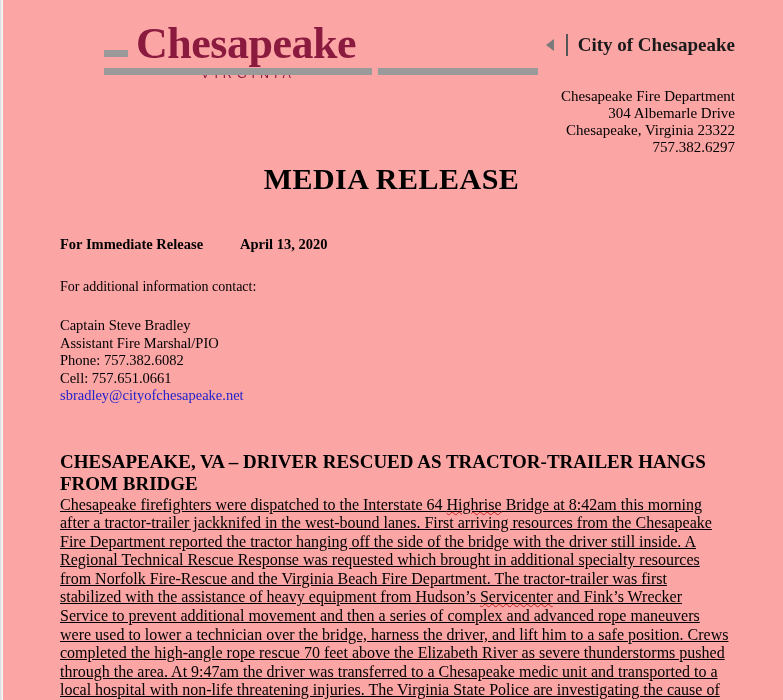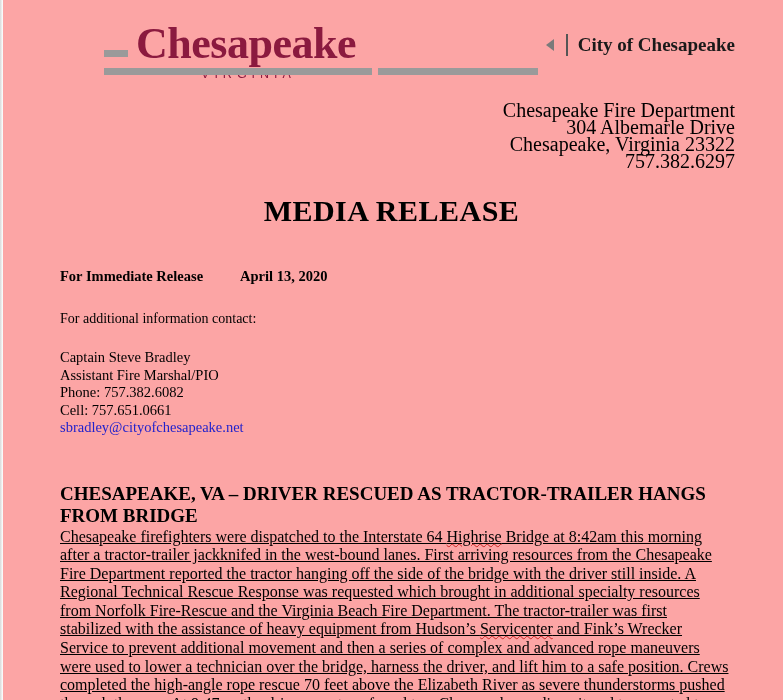--- a/index.html
+++ b/index.html
@@ -106,33 +106,33 @@
     font-size: 19px;
     font-weight: bold;
     color: #1a1a1a;
     white-space: nowrap;
     text-align: right;
   }
 
   
   .address {
     text-align: right;
-    font-size: 20px;
+    font-size: 15px;
     line-height: 17px;
-    margin-top: 14px;
+    margin-top: 0px;
     padding-right: 6px;
   }
 
   
   .title {
     text-align: center;
     font-size: 30px;
     font-weight: bold;
     letter-spacing: 0.5px;
-    margin-top: 24px;
+    margin-top: 6px;
     margin-bottom: 0;
   }
 
   
   .release-line {
     margin-top: 40px;
     font-size: 14.5px;
     font-weight: bold;
     display: flex;
     padding-left: 18px;

